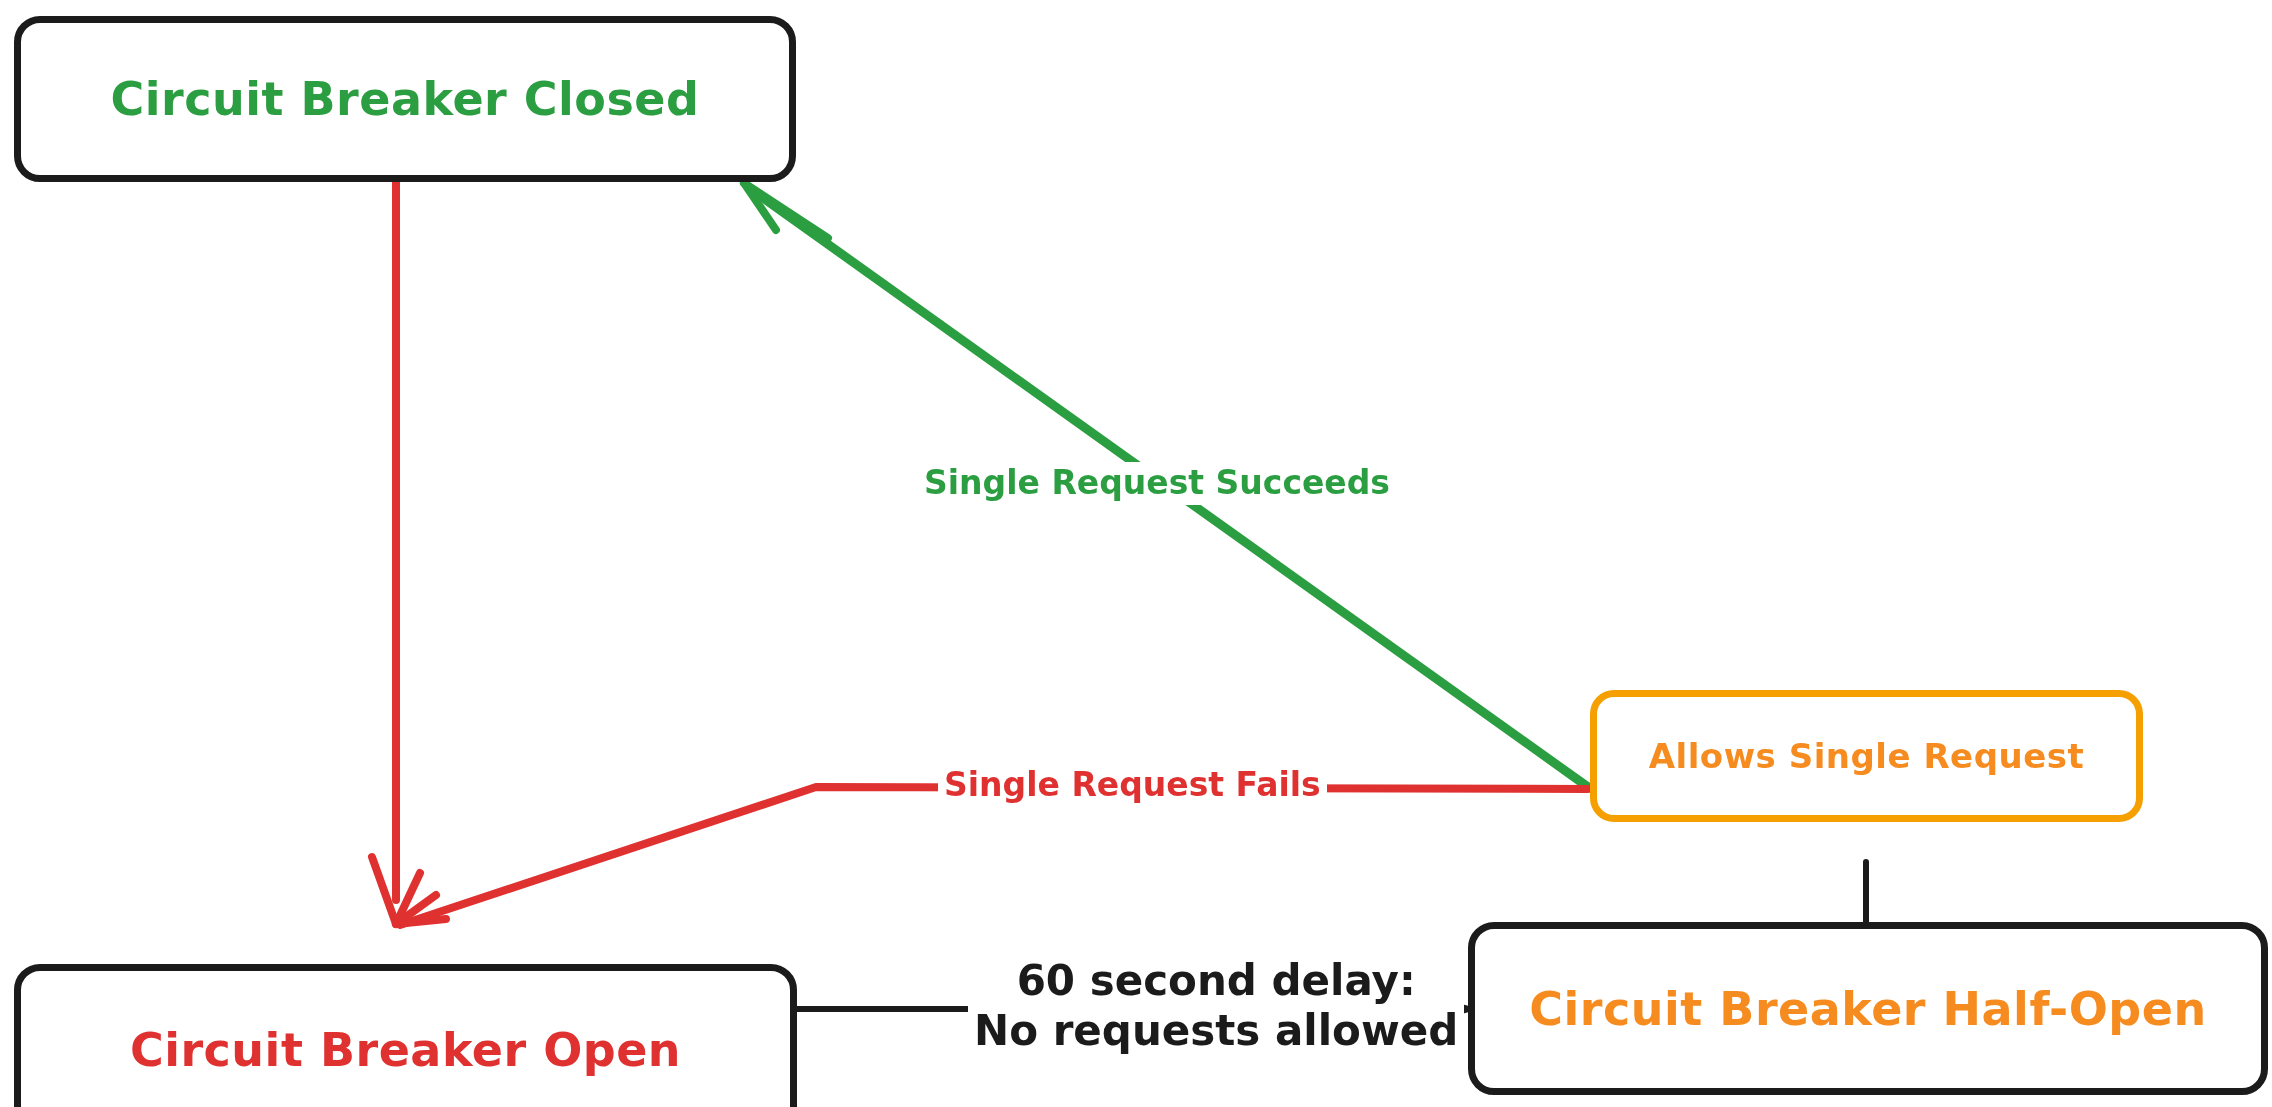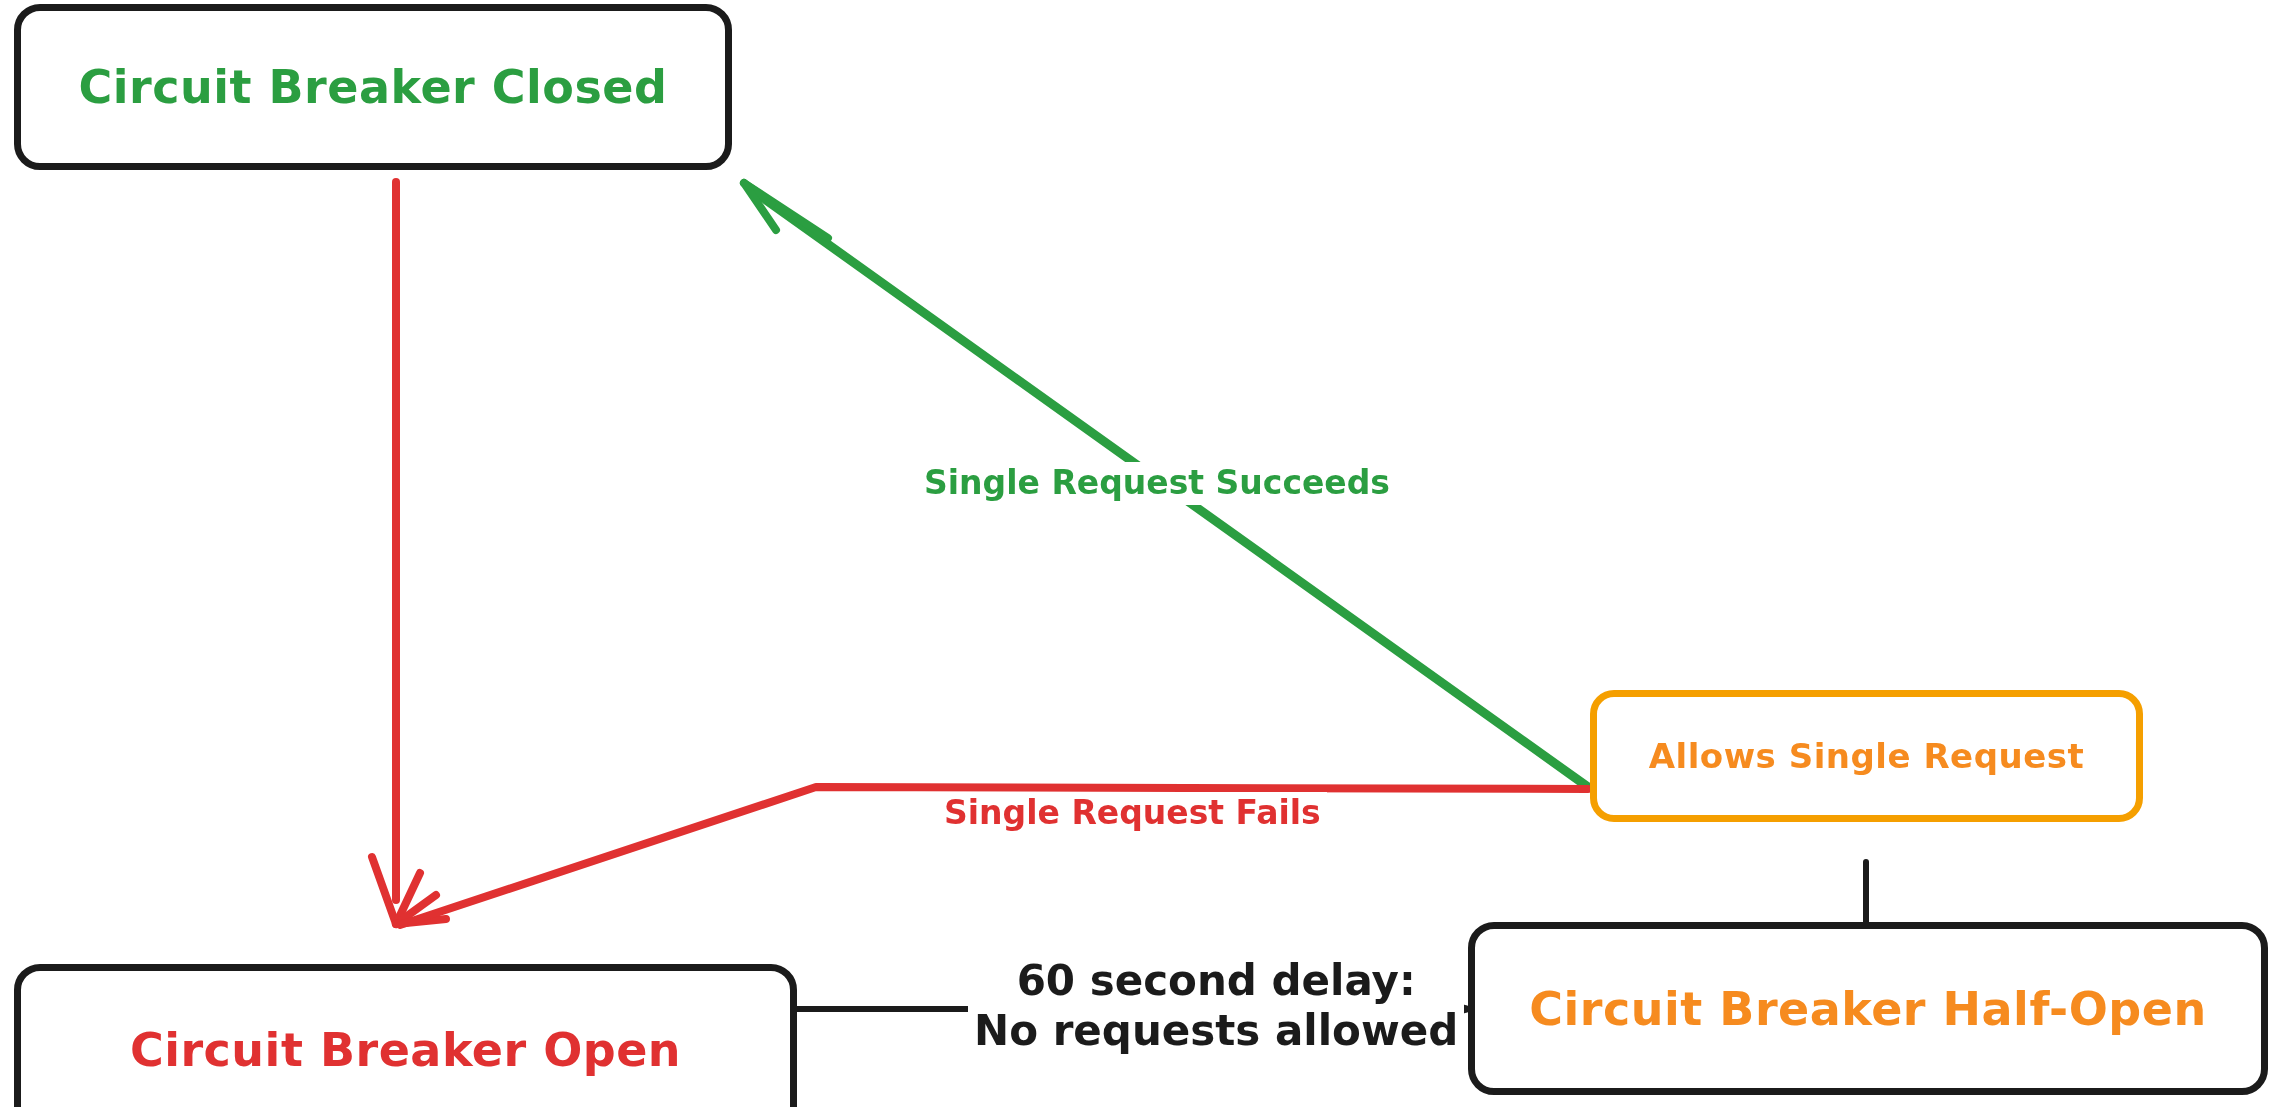--- a/index.html
+++ b/index.html
@@ -47,21 +47,21 @@
     border-color: #1b1b1b;
     border-width: 7px;
   }
   .node-orange-box {
     border-color: #f59f00;
     border-width: 7px;
     border-radius: 24px;
   }
 
   
-  #node-closed   { left: 14px;   top: 4px;  width: 718px;  height: 166px; }
+  #node-closed   { left: 14px;   top: 16px;  width: 782px;  height: 166px; }
   #node-open     { left: 14px;   top: 964px; width: 783px;  height: 172px; }
   #node-halfopen { left: 1468px; top: 922px; width: 800px;  height: 173px; }
   #node-allows   { left: 1590px; top: 690px; width: 553px;  height: 132px; }
 
   
   .txt-green  { color: #2b9e41; }
   .txt-red    { color: #e03131; }
   .txt-orange { color: #f68b1f; }
 
   #label-closed   { font-size: 46px; }
@@ -86,21 +86,21 @@
     font-size: 31px;
     color: #e03131;
   }
   #edge-label-succeeds {
     left: 918px; top: 462px;
     font-size: 33px;
     color: #2b9e41;
     text-align: center;
   }
   #edge-label-fails {
-    left: 938px; top: 792px;
+    left: 938px; top: 764px;
     font-size: 33px;
     color: #e03131;
   }
   #edge-label-delay {
     left: 968px; top: 954px;
     font-size: 42px;
     color: #1b1b1b;
   }
   .edge-label span { display: block; }
 </style>

